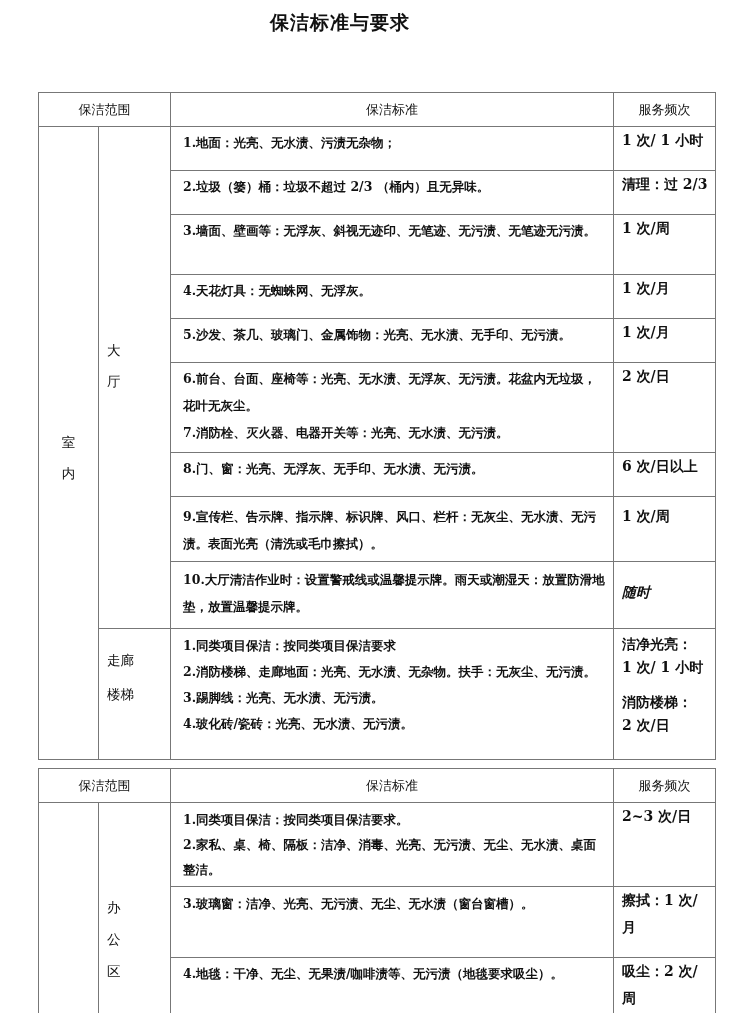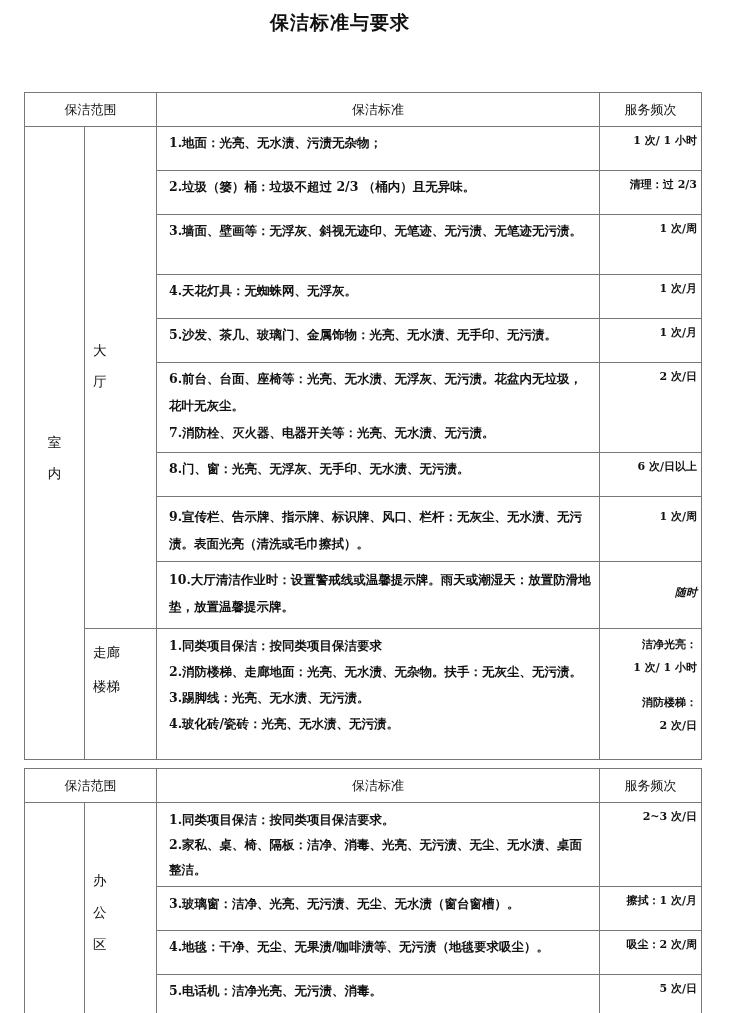--- a/index.html
+++ b/index.html
@@ -3,21 +3,21 @@
 <meta charset="utf-8">
 <style>
   * { box-sizing: border-box; margin: 0; padding: 0; }
   html, body { width: 750px; height: 1013px; background: #ffffff; overflow: hidden; }
   body { position: relative; font-family: "DejaVu Sans", "Liberation Sans", sans-serif; color: #111; }
   .title {
     position: absolute; left: 0; top: 10px; width: 680px; text-align: center;
     font-size: 19px; font-weight: bold; letter-spacing: 1px;
   }
   .tbl {
-    position: absolute; left: 24px; width: 677px;
+    position: absolute; left: 38px; width: 677px;
     border-collapse: collapse; table-layout: fixed;
     font-family: "DejaVu Serif", "Liberation Serif", serif;
   }
   .tbl td {
     border: 1px solid #777;
     vertical-align: top;
     font-size: 12.5px;
     line-height: 27px;
     padding: 0 6px 4px 12px;
   }
@@ -29,21 +29,21 @@
   .tbl td.area {
     vertical-align: middle; text-align: center;
     font-family: "DejaVu Sans", "Liberation Sans", sans-serif;
     font-size: 13.5px; padding: 0; line-height: 31px;
   }
   .tbl td.sub {
     vertical-align: middle; text-align: left;
     font-family: "DejaVu Sans", "Liberation Sans", sans-serif;
     font-size: 13.5px; padding: 0 0 0 8px; line-height: 31px;
   }
-  .tbl td.freq { padding: 0 4px 16px 8px; font-weight: bold; font-size: 11px; text-align: right; }
+  .tbl td.freq { padding: 0 4px 16px 8px; font-weight: bold; font-size: 14px; }
   .tbl td.std { font-weight: bold; padding-top: 2px; }
   .tbl td.freq.mid { vertical-align: middle; font-style: italic; }
   .vchars span { display: block; }
   .line { display: block; }
   .gap { display: block; height: 12px; }
 </style>
 </head>
 <body>
 
 <div class="title">保洁标准与要求</div>
@@ -138,21 +138,21 @@
   <tr style="height:67px">
     <td class="std" style="padding-top:4px">
           <span class="line">10.大厅清洁作业时：设置警戒线或温馨提示牌。雨天或潮湿天：放置防滑地垫，放置温馨提示牌。</span>
         </td>
     <td class="freq mid" style="padding-top:10px">
           <span class="line">随时</span>
         </td>
   </tr>
 
   <tr style="height:131px">
-    <td class="sub vchars" style="vertical-align:top;padding-top:6px;line-height:34px">
+    <td class="sub vchars" style="vertical-align:top;padding-top:14px;line-height:34px">
       <span>走廊</span>
           <span>楼梯</span>
     </td>
     <td class="std" style="line-height:26px;padding-top:4px">
       <span class="line">1.同类项目保洁：按同类项目保洁要求</span>
       <span class="line">2.消防楼梯、走廊地面：光亮、无水渍、无杂物。扶手：无灰尘、无污渍。</span>
       <span class="line">3.踢脚线：光亮、无水渍、无污渍。</span>
       <span class="line">4.玻化砖/瓷砖：光亮、无水渍、无污渍。</span>
     </td>
     <td class="freq" style="line-height:23px;padding-top:4px">

